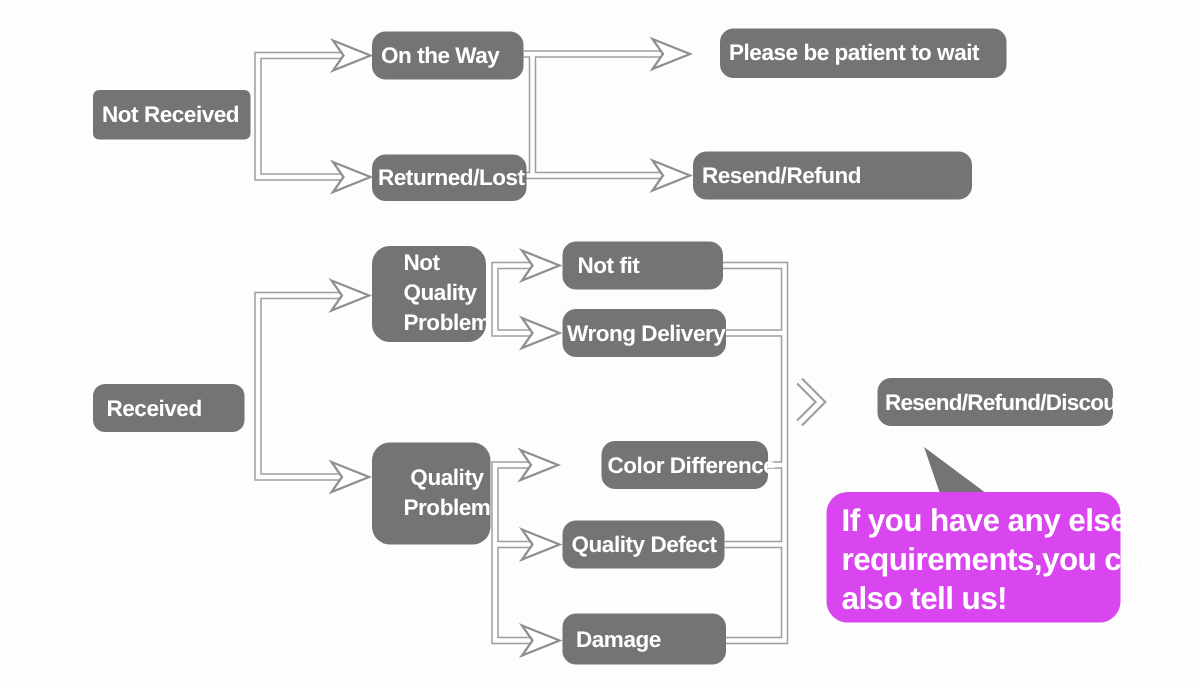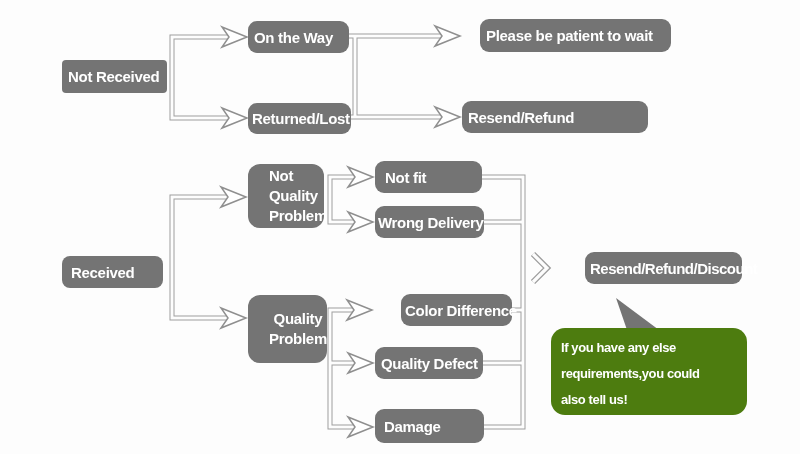--- a/index.html
+++ b/index.html
@@ -14,22 +14,22 @@
   .chev-outer{fill:none;stroke:#9e9e9e;stroke-width:6;stroke-linejoin:miter;}
   .chev-inner{fill:none;stroke:#fdfdfd;stroke-width:3.2;stroke-linejoin:miter;}
   .node{
     position:absolute;background:#747474;color:#fff;font-weight:bold;
     font-size:15px;letter-spacing:-0.3px;border-radius:9px;
     display:flex;align-items:center;padding:0 6px;white-space:nowrap;
     box-sizing:border-box;
   }
   .node.multi{white-space:normal;line-height:20px;padding:2px 21px;border-radius:12px;}
   .bubble{
-    position:absolute;background:#4d7c0f;color:#fff;border-radius:14px;
-    font-weight:bold;font-size:13px;letter-spacing:-0.4px;line-height:26px;
+    position:absolute;background:#d946ef;color:#fff;border-radius:14px;
+    font-weight:bold;font-size:21px;letter-spacing:-0.4px;line-height:26px;
     padding:7px 10px;box-sizing:border-box;
   }
   .bubble div{white-space:nowrap;}
 </style>
 </head>
 <body>
 
 <div class="stage">
 
   <svg class="wires" width="800" height="454" viewBox="0 0 800 454">

